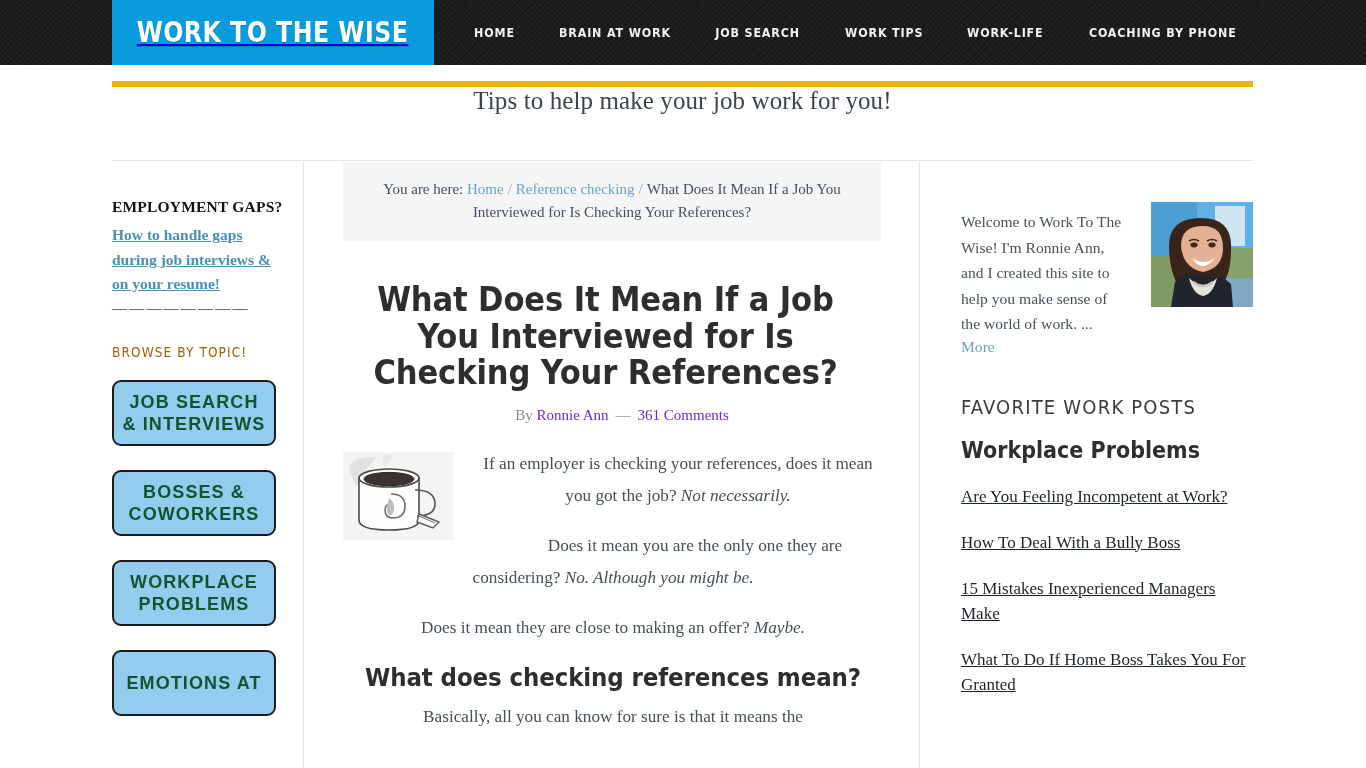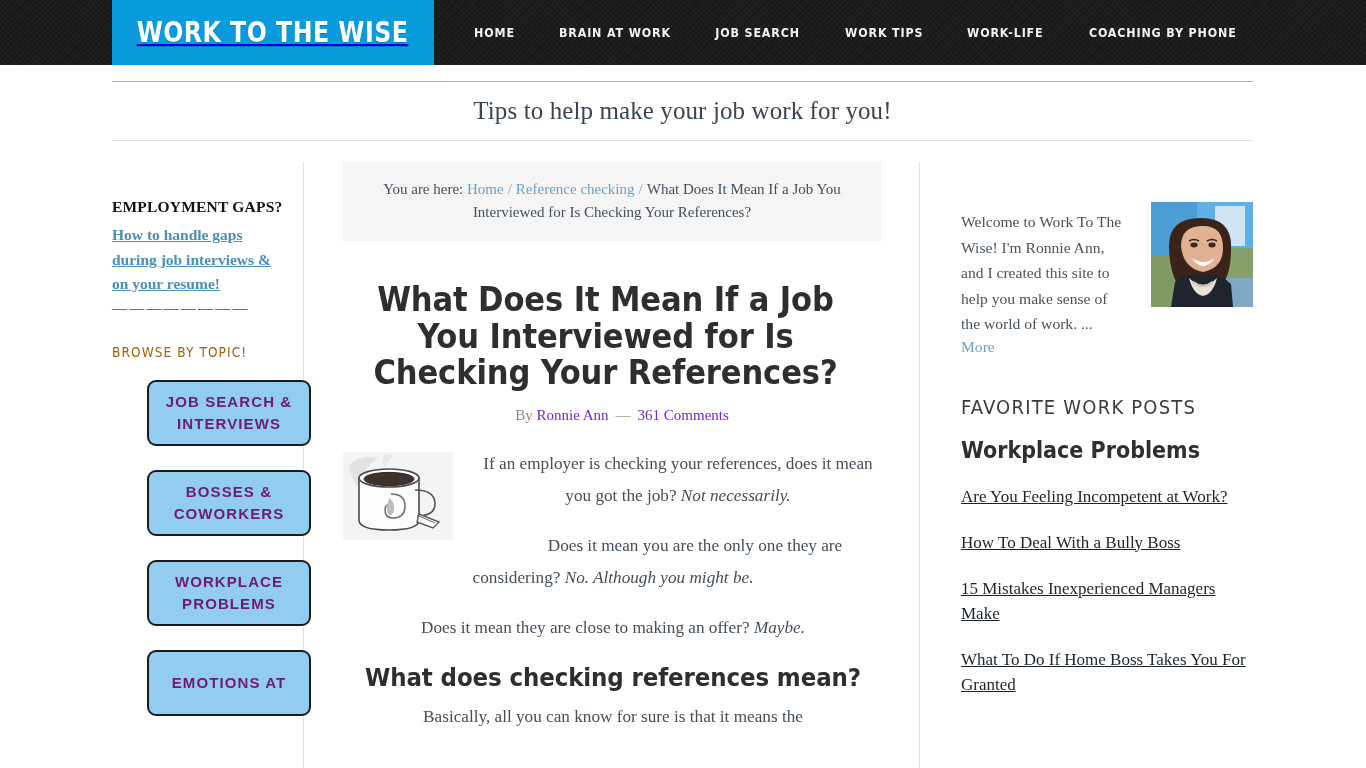--- a/index.html
+++ b/index.html
@@ -36,23 +36,23 @@
   }
   .nav-item {
     color: #f2f2f2; text-decoration: none;
     font-family: "Liberation Sans Narrow", "DejaVu Sans Condensed", "Liberation Sans", sans-serif;
     font-weight: 700; font-size: 13px; letter-spacing: 0.9px;
     padding: 0 20px; white-space: nowrap; transform: scaleX(0.95);
   }
 
   
   .tagline-wrap {
-    position: absolute; left: 112px; top: 81px; width: 1141px; height: 60px;
-    border-top: 1px solid #eab308; border-bottom: 1px solid #e2e2e2;
-    display: flex; align-items: center; justify-content: center;
+    position: absolute; left: 112px; top: 81px; width: 1141px; height: 80px;
+    border-top: 6px solid #eab308; border-bottom: 1px solid #e2e2e2;
+    display: flex; justify-content: center;
   }
   .tagline {
     font-family: "Liberation Serif", serif; font-size: 25px; color: #3b4550;
     font-weight: 400; letter-spacing: 0.1px;
   }
 
   
   .cols { position: absolute; left: 112px; top: 162px; width: 1141px; height: 606px; }
 
   .col-left {
@@ -84,23 +84,23 @@
   }
   .browse-heading {
     margin-top: 27px;
     font-family: "Liberation Sans Narrow", "DejaVu Sans Condensed", "Liberation Sans", sans-serif;
     font-size: 13.5px; color: #a16207; letter-spacing: 1.1px; font-weight: 400;
   }
   .topic-btn {
     display: flex; align-items: center; justify-content: center; text-align: center;
     width: 164px; min-height: 66px; margin-top: 24px; padding: 6px 8px;
     background: #92cdf0; border: 2px solid #1b1b1b; border-radius: 9px;
-    color: #701a75; text-decoration: none;
+    color: #14532d; text-decoration: none;
     font-family: "Liberation Sans", sans-serif; font-weight: 700;
-    font-size: 15px; letter-spacing: 1.1px; line-height: 22px; margin-left: 35px;
+    font-size: 18px; letter-spacing: 1.1px; line-height: 22px;
   }
   .topic-btn.first { margin-top: 20px; }
 
   
   .breadcrumb {
     background: #f5f5f5; padding: 16px 18px 17px 18px; width: 538px;
     font-family: "Liberation Serif", serif; font-size: 15px; color: #43505c;
     line-height: 23px;
   }
   .breadcrumb a { color: #6ba2c4; text-decoration: none; }

